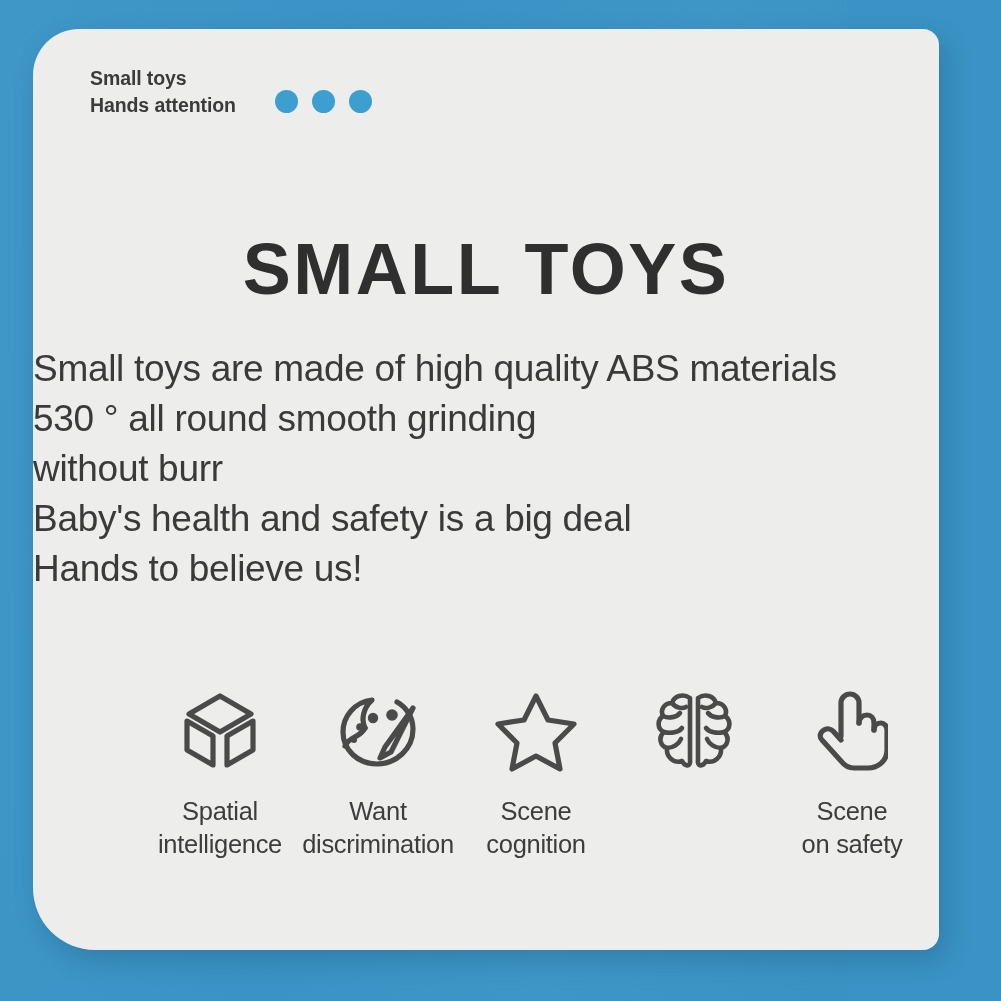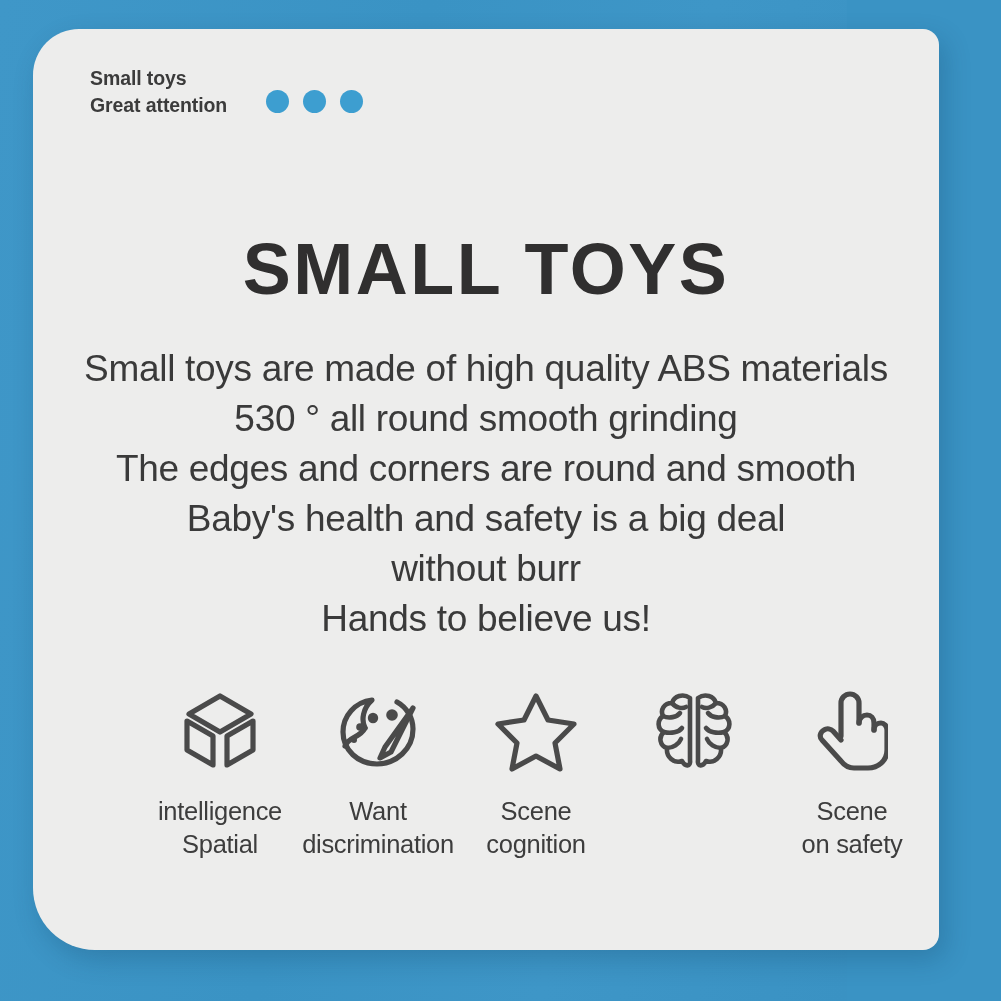--- a/index.html
+++ b/index.html
@@ -80,21 +80,21 @@
     color: #302f2f;
     line-height: 1;
   }
 
   
   .body-copy {
     position: absolute;
     top: 315px;
     left: 0;
     width: 100%;
-    text-align: center;
+    text-align: left;
     color: #3a3a3a;
     font-size: 37px;
     line-height: 50px;
     letter-spacing: -0.3px;
   }
   .body-copy .line { display: block; white-space: nowrap; }
 
   
   .features {
     position: absolute;
@@ -135,53 +135,52 @@
 </head>
 <body>
 
 <div class="page">
 
   <div class="card">
 
     <div class="header">
       <div class="header-text">
         <span class="line">Small toys</span>
-        <span class="line">Great attention</span>
+        <span class="line">Hands attention</span>
       </div>
       <div class="dots">
         <span class="dot"></span>
         <span class="dot"></span>
         <span class="dot"></span>
       </div>
     </div>
 
     <div class="title">SMALL TOYS</div>
 
     <div class="body-copy">
       <span class="line">Small toys are made of high quality ABS materials</span>
       <span class="line">530 ° all round smooth grinding</span>
-      <span class="line">The edges and corners are round and smooth</span>
+      <span class="line">without burr</span>
       <span class="line">Baby's health and safety is a big deal</span>
-      <span class="line">without burr</span>
       <span class="line">Hands to believe us!</span>
     </div>
 
     <div class="features">
 
       <div class="feature">
         <div class="feature-icon">
           <svg width="82" height="82" viewBox="0 0 82 82" fill="none" stroke="#4a4a4a" stroke-width="5.2" stroke-linejoin="round" stroke-linecap="round">
             <path d="M41 6 L72 24 L41 42 L10 24 Z"></path>
             <path d="M8 31 L34 46 L34 75 L8 60 Z"></path>
             <path d="M74 31 L48 46 L48 75 L74 60 Z"></path>
           </svg>
         </div>
         <div class="feature-label">
+          <span class="line">Spatial</span>
           <span class="line">intelligence</span>
-          <span class="line">Spatial</span>
         </div>
       </div>
 
       <div class="feature">
         <div class="feature-icon">
           <svg width="88" height="82" viewBox="0 0 88 82" fill="none" stroke="#4a4a4a" stroke-width="5.2" stroke-linejoin="round" stroke-linecap="round">
             <path d="M63 12 C72 17 79 27 79 39 C79 59 62 74 43 74 C24 74 9 60 9 42 C9 26 21 12 38 10 C29 18 27 30 31 38"></path>
             <path d="M31 38 C26 48 14 47 11 56"></path>
             <circle cx="39" cy="28" r="5.2" fill="#4a4a4a" stroke="none"></circle>
             <circle cx="58" cy="25" r="5.8" fill="#4a4a4a" stroke="none"></circle>

